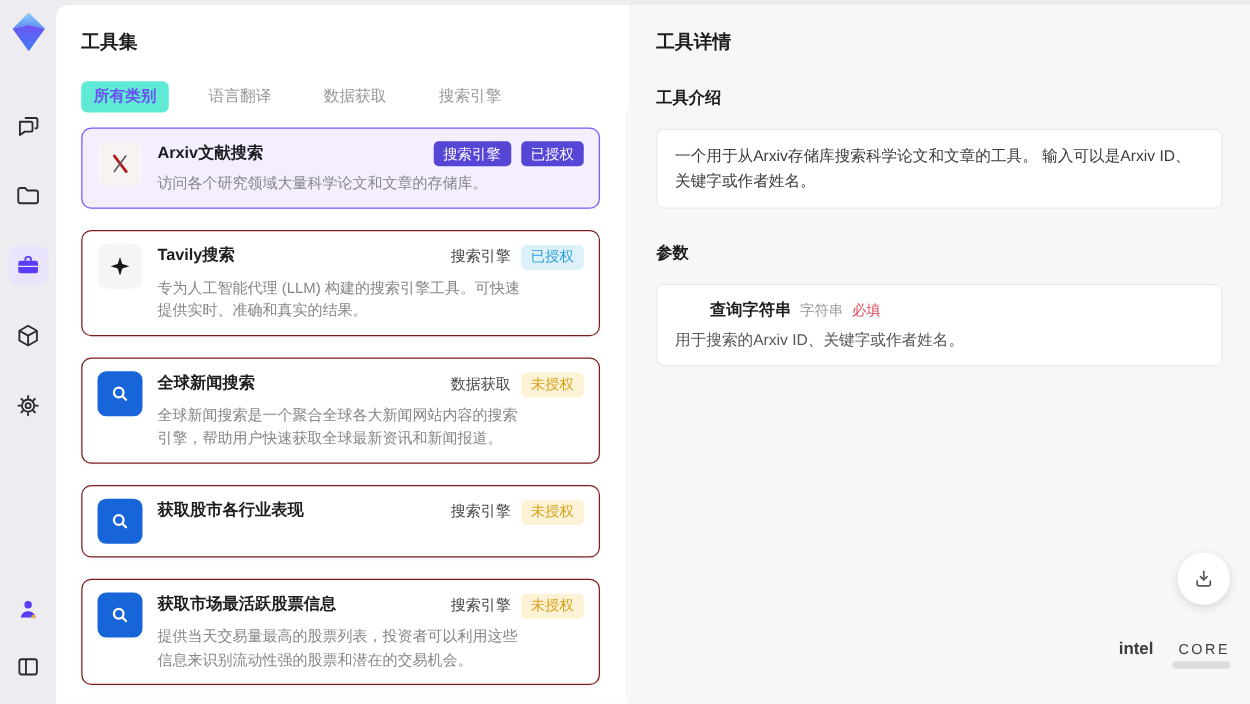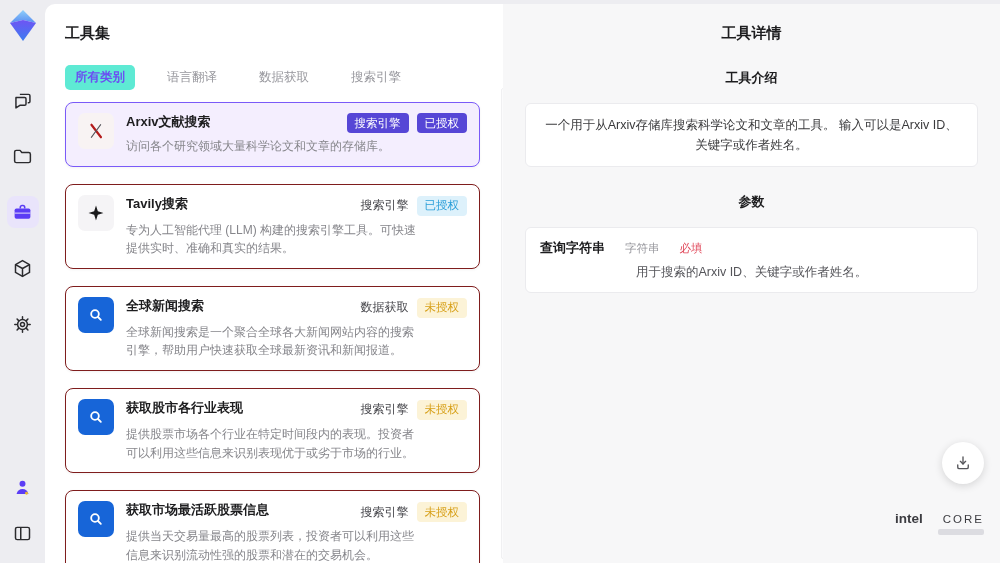--- a/index.html
+++ b/index.html
@@ -43,26 +43,26 @@
   .badge.auth-no { background:#fcf3d7; color:#d7a019; }
   .tool-desc { font-size:12px; color:#86868b; line-height:1.55; margin-top:4px; max-width:292px; }
 
   
   .scrollbar { position:absolute; left:436px; top:84px; width:10px; height:471px; background:#fbfbfc; border:1px solid #f0f0f2; border-radius:2px; }
   .scroll-arrow { position:absolute; left:0; width:8px; text-align:center; font-size:6px; color:#9a9aa0; line-height:10px; }
   .scroll-arrow.up { top:0; } .scroll-arrow.down { bottom:0; }
   .scroll-thumb { position:absolute; left:1.5px; top:11px; width:5px; height:128px; background:#c4c4c9; border-radius:3px; }
 
   
-  .detail-panel { position:absolute; left:458px; top:0; width:497px; height:559px; background:#f7f7f8; padding:20px 22px;text-align:center; }
+  .detail-panel { position:absolute; left:458px; top:0; width:497px; height:559px; background:#f7f7f8; padding:20px 22px; }
   .detail-title { font-size:15px; font-weight:bold; }
   .section-head { font-size:13px; font-weight:bold; margin-top:26px; }
   .white-box { background:#fff; border:1px solid #ebebee; border-radius:6px; margin-top:16px; padding:11px 14px; }
   .intro-text { font-size:12.5px; color:#3a3a3c; line-height:1.6; }
-  .param-line { display:flex; align-items:baseline; gap:20px; }
+  .param-line { display:flex; align-items:baseline; gap:7px;margin-left:28px; }
   .param-name { font-size:13px; font-weight:bold; color:#1d1d1f; }
   .param-type { font-size:11.5px; color:#97979d; }
   .param-required { font-size:11.5px; color:#e0485a; }
   .param-desc { font-size:12.5px; color:#55555a; margin-top:7px; }
 
   
   .download-fab { position:absolute; right:16px; bottom:79px; width:42px; height:42px; border-radius:50%; background:#fff; box-shadow:0 2px 8px rgba(0,0,0,.14); display:flex; align-items:center; justify-content:center; cursor:pointer; }
   .brand { position:absolute; right:16px; bottom:28px; text-align:right; }
   .brand-row { display:flex; align-items:baseline; gap:20px; justify-content:flex-end; }
   .brand-intel { font-size:13.5px; font-weight:bold; color:#3c3c41; }
@@ -235,21 +235,20 @@
           </svg>
         </div>
         <div class="card-body">
           <div class="card-head">
             <div class="tool-name">获取股市各行业表现</div>
             <div class="badges">
               <span class="badge cat-plain">搜索引擎</span>
               <span class="badge auth-no">未授权</span>
             </div>
           </div>
-          <div class="tool-desc">提供股票市场各个行业在特定时间段内的表现。投资者可以利用这些信息来识别表现优于或劣于市场的行业。</div>
         </div>
       </div>
 
       <div class="card">
         <div class="tool-icon bg-blue">
           <svg width="20" height="20" viewBox="0 0 24 24" fill="none" stroke="#ffffff" stroke-width="2.2" stroke-linecap="round">
             <circle cx="10.8" cy="10.8" r="4.6"></circle>
             <line x1="14.4" y1="14.4" x2="17.8" y2="17.8"></line>
           </svg>
         </div>

